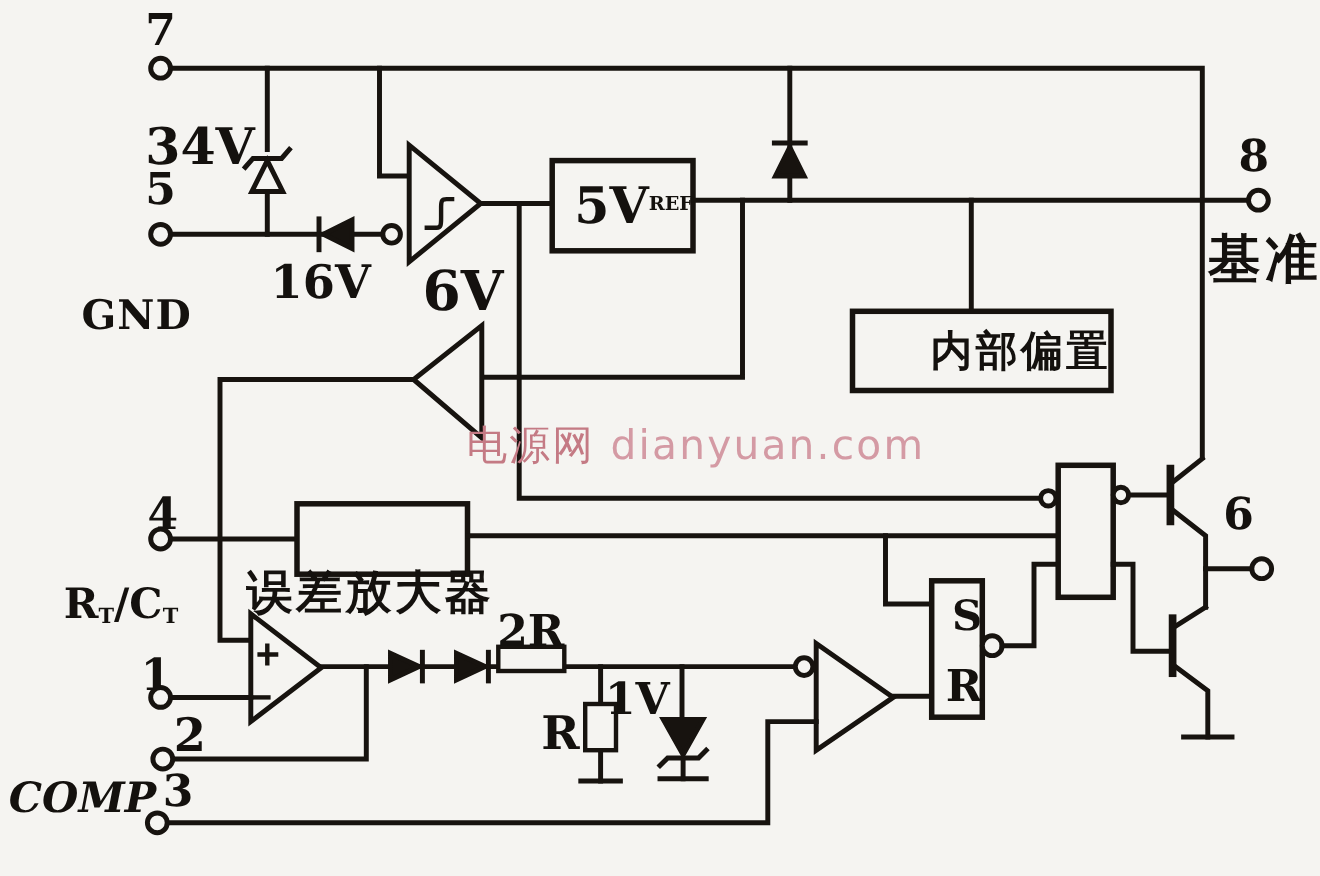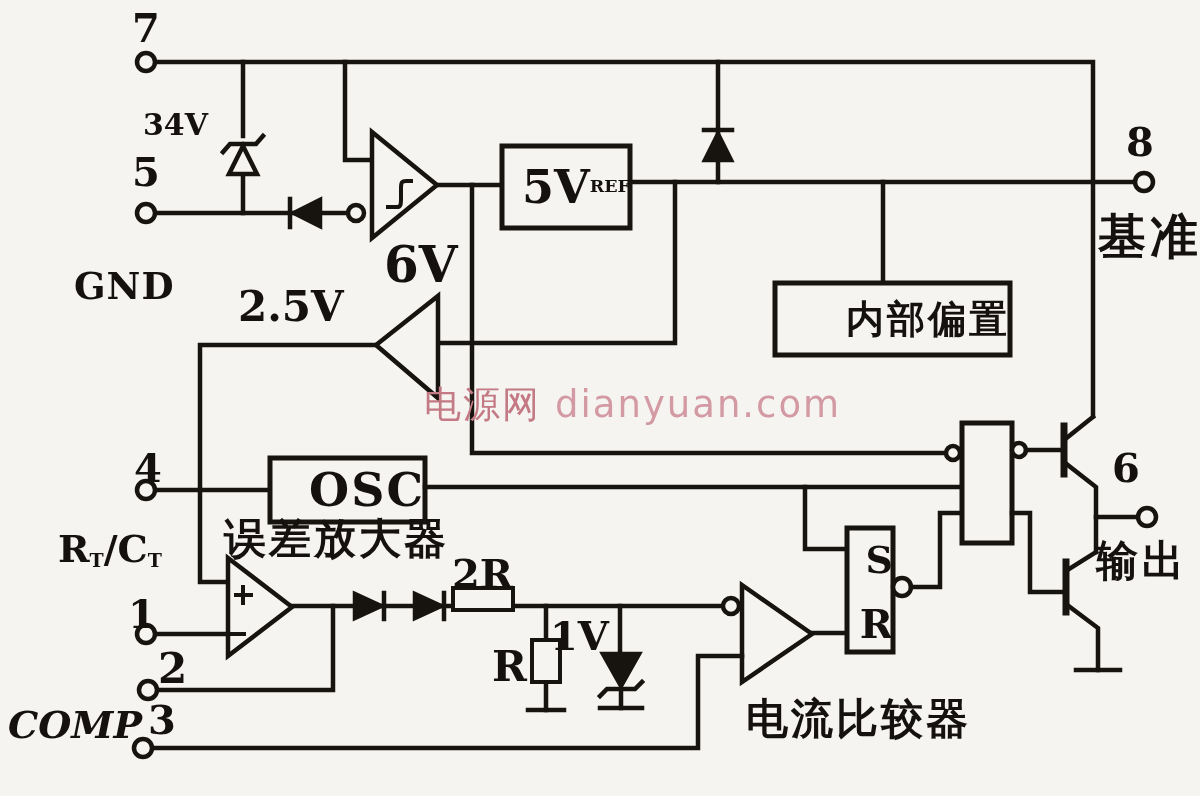--- a/index.html
+++ b/index.html
@@ -125,59 +125,56 @@
     <circle cx="146" cy="490" r="9" fill="#f5f4f1"></circle>
     <circle cx="146" cy="634" r="9" fill="#f5f4f1"></circle>
     <circle cx="148" cy="690" r="9" fill="#f5f4f1"></circle>
     <circle cx="143" cy="748" r="9" fill="#f5f4f1"></circle>
     <circle cx="1144" cy="182" r="9" fill="#f5f4f1"></circle>
     <circle cx="1147" cy="517" r="9" fill="#f5f4f1"></circle>
   </g>
 </svg>
 
 <div class="lbl" style="left:132px;top:8px;font-size:40px;">7</div>
-<div class="lbl" style="left:132px;top:110px;font-size:30px;margin-left:11px;">34V</div>
+<div class="lbl" style="left:132px;top:110px;font-size:46px;">34V</div>
 <div class="lbl" style="left:132px;top:152px;font-size:40px;">5</div>
 <div class="lbl" style="left:74px;top:268px;font-size:37px;letter-spacing:1px;text-align:right;">GND</div>
+<div class="lbl" style="left:246px;top:236px;font-size:42px;">16V</div>
 <div class="lbl" style="left:384px;top:240px;font-size:50px;">6V</div>
-<div class="lbl" style="left:238px;top:286px;font-size:42px;">2.5V</div>
 
 <div class="boxlbl" style="left:502px;top:146px;width:128px;height:82px;font-size:46px;">
   <span>5V</span>
       <sub class="small">REF</sub>
 </div>
 
 <div class="boxlbl" style="left:775px;top:283px;width:235px;height:72px;font-size:38px;letter-spacing:3px;">内部偏置</div>
 
 <div class="lbl" style="left:1126px;top:122px;font-size:40px;">8</div>
 <div class="lbl" style="left:1098px;top:212px;font-size:48px;letter-spacing:4px;">基准</div>
 
 <div class="lbl" style="left:134px;top:448px;font-size:40px;">4</div>
 <div class="lbl" style="left:58px;top:506px;font-size:38px;margin-top:24px;">
   <span>R</span><sub class="tiny">T</sub><span>/C</span><sub class="tiny">T</sub>
 </div>
 
-<div class="boxlbl" style="left:270px;top:458px;width:155px;height:64px;font-size:46px;letter-spacing:2px;">OSC</div>
 
 <div class="lbl" style="left:224px;top:518px;font-size:42px;letter-spacing:3px;text-align:center;">误差放大器</div>
 
 <div class="lbl" style="left:128px;top:594px;font-size:40px;">1</div>
 <div class="lbl" style="left:158px;top:648px;font-size:42px;">2</div>
 <div class="lbl" style="left:148px;top:700px;font-size:40px;">3</div>
 <div class="lbl" style="left:8px;top:706px;font-size:38px;font-style:italic;">COMP</div>
 
 <div class="lbl" style="left:452px;top:554px;font-size:40px;">2R</div>
 <div class="lbl" style="left:492px;top:646px;font-size:42px;">R</div>
 <div class="lbl" style="left:550px;top:616px;font-size:40px;">1V</div>
 
 <div class="boxlbl" style="left:847px;top:540px;width:46px;height:40px;font-size:38px;">S</div>
 <div class="boxlbl" style="left:847px;top:602px;width:46px;height:44px;font-size:40px;">R</div>
 
-<div class="lbl" style="left:746px;top:698px;font-size:42px;letter-spacing:3px;">电流比较器</div>
 
 <div class="lbl" style="left:1112px;top:448px;font-size:40px;">6</div>
-<div class="lbl" style="left:1096px;top:540px;font-size:42px;letter-spacing:4px;">输出</div>
 
 <div id="watermark">
   <span class="cn">电源网</span><span class="en">dianyuan.com</span>
 </div>
 
 </div>
 
 </body></html>

